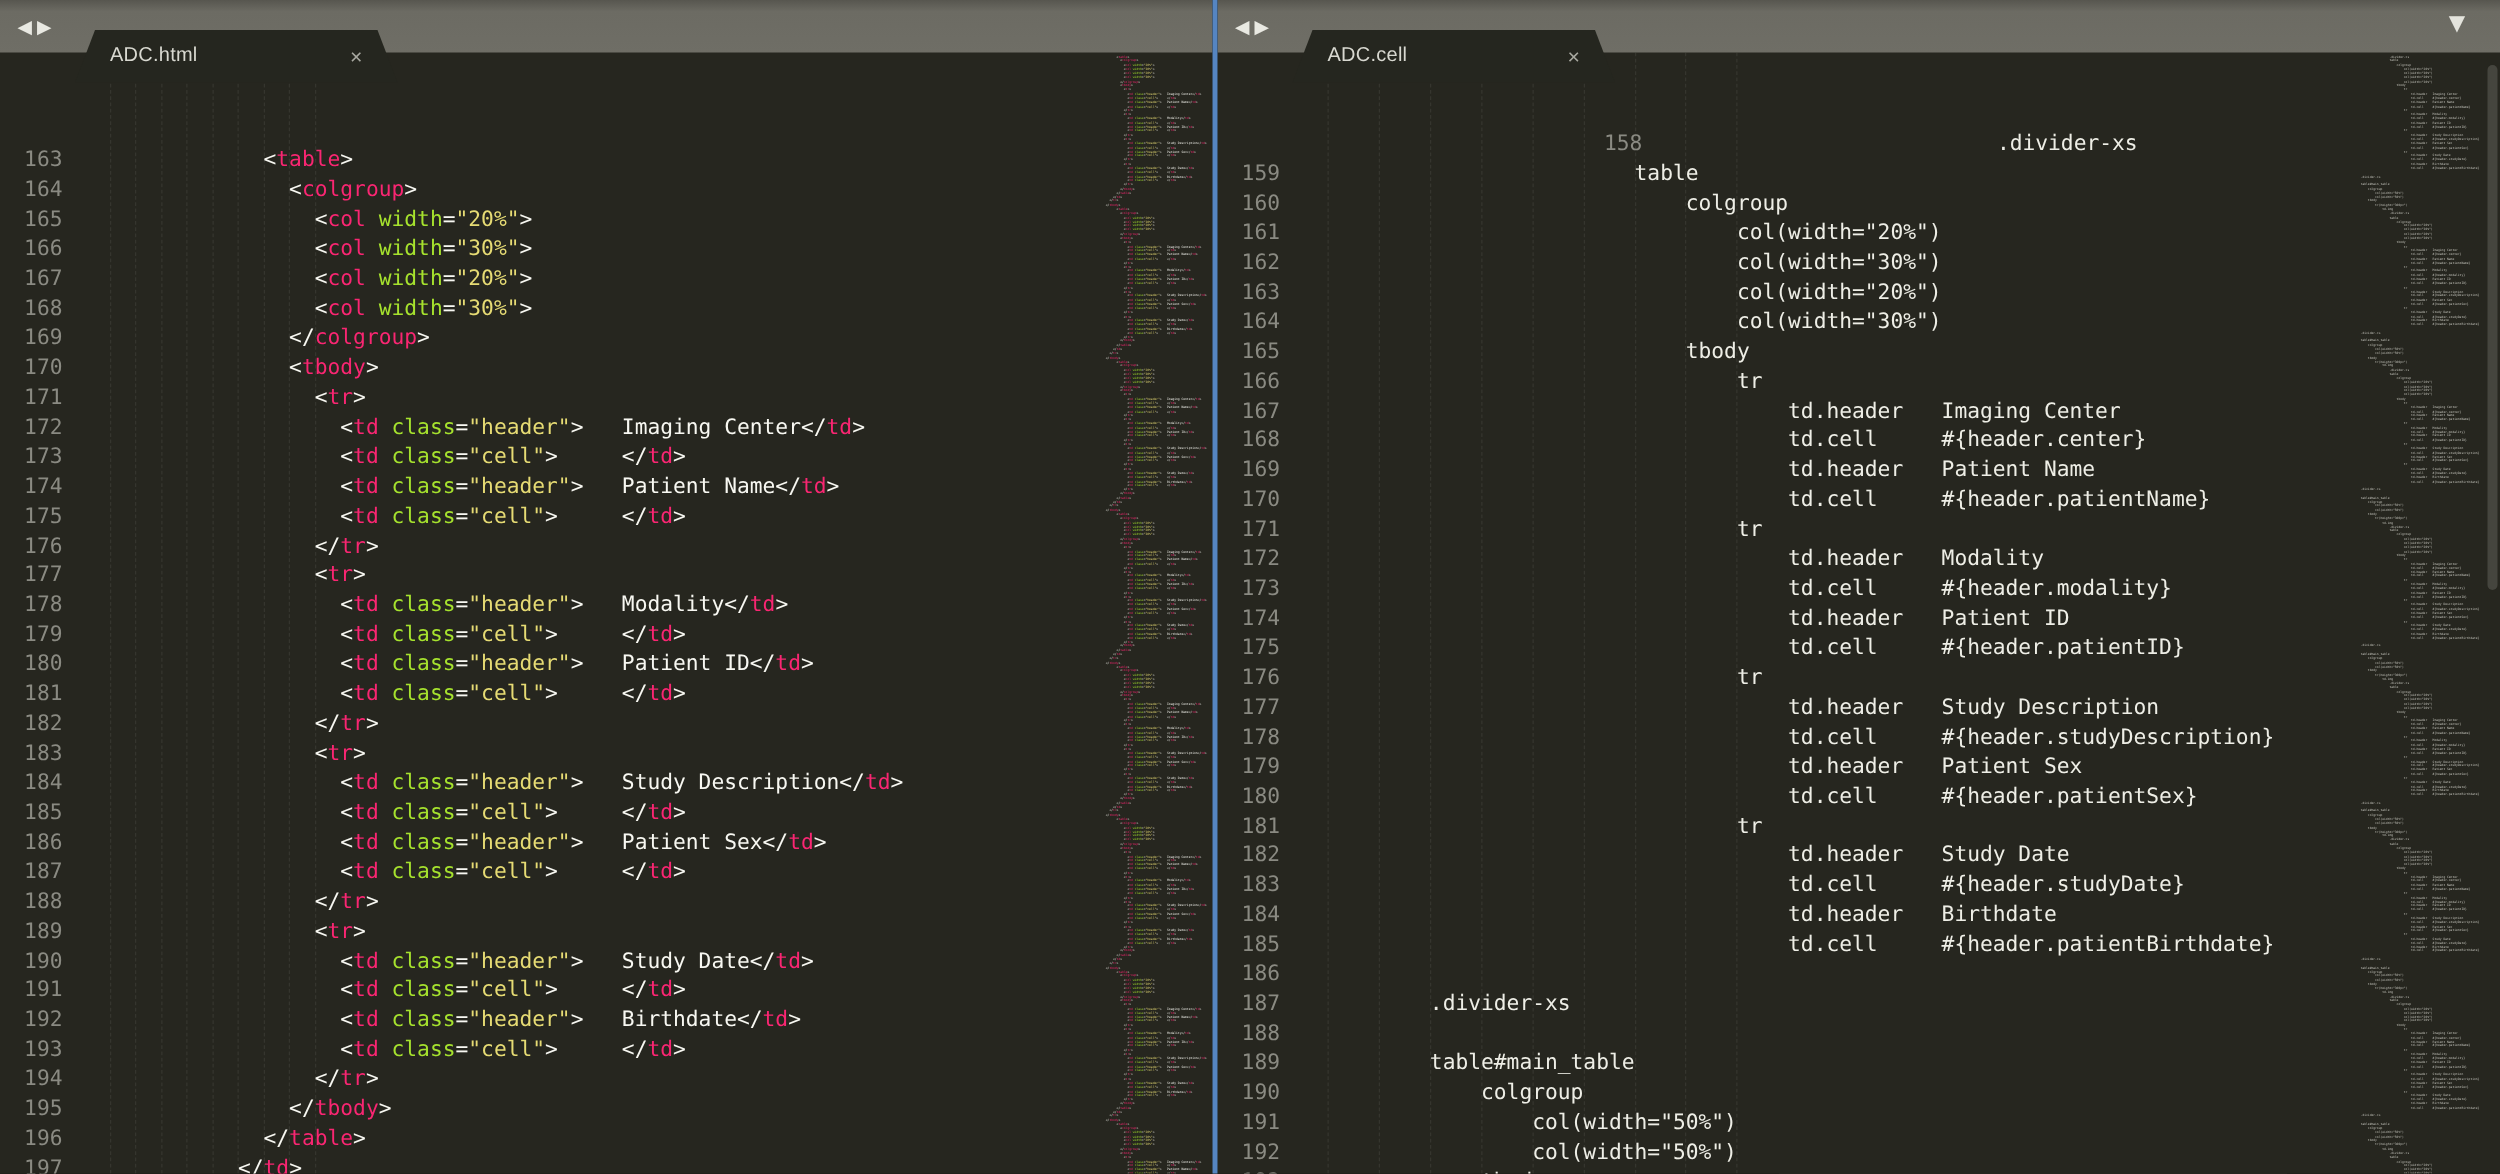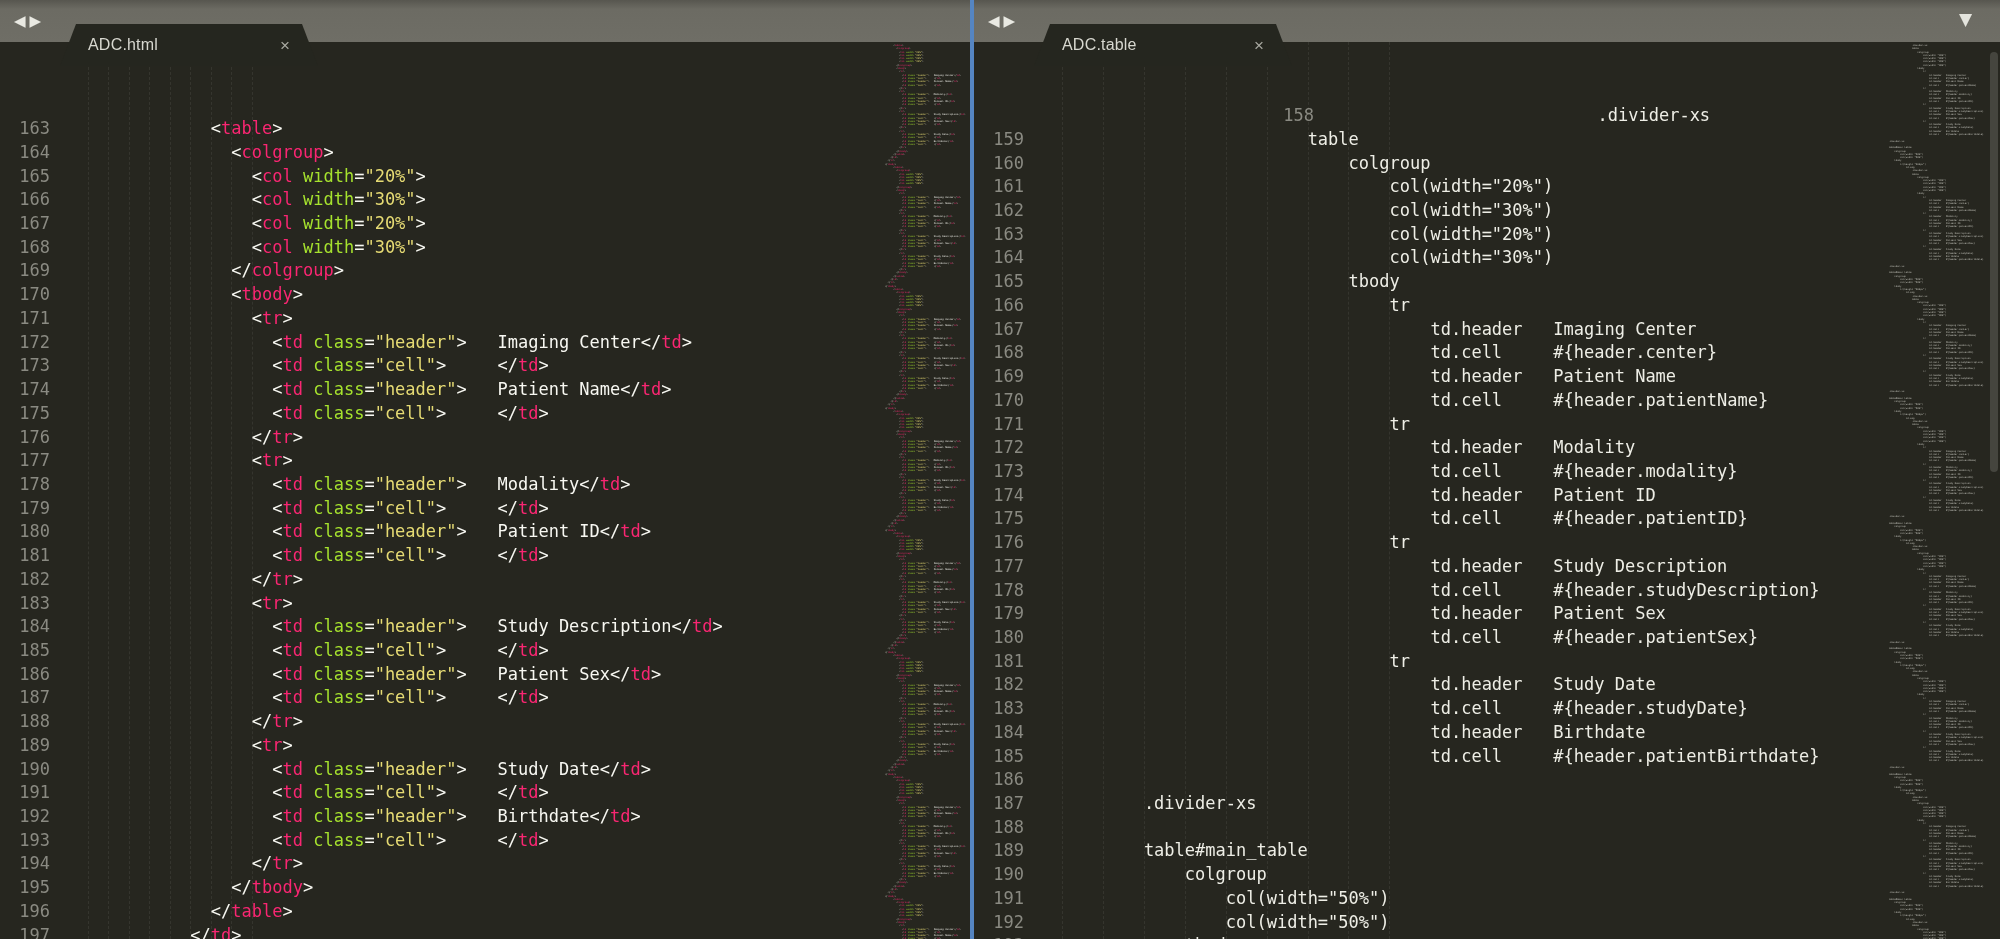--- a/index.html
+++ b/index.html
@@ -79,21 +79,21 @@
 
   <div class="pane-divider"></div>
 
   <div class="pane right">
     <div class="tabbar">
       <span class="nav">
         <span class="arrow">◀</span>
         <span class="arrow">▶</span>
       </span>
       <div class="tab">
-        <span class="tab-title">ADC.table</span>
+        <span class="tab-title">ADC.cell</span>
         <span class="tab-close">×</span>
       </div>
       <span class="overflow">▼</span>
     </div>
     <div class="code">
       <div class="guides" id="right-guides"><div class="guide" style="left: 88px;"></div><div class="guide" style="left: 128.92px;"></div><div class="guide" style="left: 169.84px;"></div><div class="guide" style="left: 210.76px;"></div><div class="guide" style="left: 251.68px;"></div><div class="guide" style="left: 292.6px;"></div><div class="guide" style="left: 333.52px;"></div><div class="guide" style="left: 374.44px;"></div><div class="guide" style="left: 415.36px;"></div></div>
       <div class="lines" id="right-lines"><div class="line partial"><span class="ln">158</span><span class="src">                        .divider-xs</span></div><div class="line"><span class="ln">159</span><span class="src">                        table</span></div><div class="line"><span class="ln">160</span><span class="src">                            colgroup</span></div><div class="line"><span class="ln">161</span><span class="src">                                col(width="20%")</span></div><div class="line"><span class="ln">162</span><span class="src">                                col(width="30%")</span></div><div class="line"><span class="ln">163</span><span class="src">                                col(width="20%")</span></div><div class="line"><span class="ln">164</span><span class="src">                                col(width="30%")</span></div><div class="line"><span class="ln">165</span><span class="src">                            tbody</span></div><div class="line"><span class="ln">166</span><span class="src">                                tr</span></div><div class="line"><span class="ln">167</span><span class="src">                                    td.header   Imaging Center</span></div><div class="line"><span class="ln">168</span><span class="src">                                    td.cell     #{header.center}</span></div><div class="line"><span class="ln">169</span><span class="src">                                    td.header   Patient Name</span></div><div class="line"><span class="ln">170</span><span class="src">                                    td.cell     #{header.patientName}</span></div><div class="line"><span class="ln">171</span><span class="src">                                tr</span></div><div class="line"><span class="ln">172</span><span class="src">                                    td.header   Modality</span></div><div class="line"><span class="ln">173</span><span class="src">                                    td.cell     #{header.modality}</span></div><div class="line"><span class="ln">174</span><span class="src">                                    td.header   Patient ID</span></div><div class="line"><span class="ln">175</span><span class="src">                                    td.cell     #{header.patientID}</span></div><div class="line"><span class="ln">176</span><span class="src">                                tr</span></div><div class="line"><span class="ln">177</span><span class="src">                                    td.header   Study Description</span></div><div class="line"><span class="ln">178</span><span class="src">                                    td.cell     #{header.studyDescription}</span></div><div class="line"><span class="ln">179</span><span class="src">                                    td.header   Patient Sex</span></div><div class="line"><span class="ln">180</span><span class="src">                                    td.cell     #{header.patientSex}</span></div><div class="line"><span class="ln">181</span><span class="src">                                tr</span></div><div class="line"><span class="ln">182</span><span class="src">                                    td.header   Study Date</span></div><div class="line"><span class="ln">183</span><span class="src">                                    td.cell     #{header.studyDate}</span></div><div class="line"><span class="ln">184</span><span class="src">                                    td.header   Birthdate</span></div><div class="line"><span class="ln">185</span><span class="src">                                    td.cell     #{header.patientBirthdate}</span></div><div class="line"><span class="ln">186</span><span class="src"></span></div><div class="line"><span class="ln">187</span><span class="src">        .divider-xs</span></div><div class="line"><span class="ln">188</span><span class="src"></span></div><div class="line"><span class="ln">189</span><span class="src">        table#main_table</span></div><div class="line"><span class="ln">190</span><span class="src">            colgroup</span></div><div class="line"><span class="ln">191</span><span class="src">                col(width="50%")</span></div><div class="line"><span class="ln">192</span><span class="src">                col(width="50%")</span></div><div class="line"><span class="ln">193</span><span class="src">            tbody</span></div></div>
       <div class="minimap" id="right-minimap"><div class="mline">                        .divider-xs</div><div class="mline">                        table</div><div class="mline">                            colgroup</div><div class="mline">                                col(width="20%")</div><div class="mline">                                col(width="30%")</div><div class="mline">                                col(width="20%")</div><div class="mline">                                col(width="30%")</div><div class="mline">                            tbody</div><div class="mline">                                tr</div><div class="mline">                                    td.header   Imaging Center</div><div class="mline">                                    td.cell     #{header.center}</div><div class="mline">                                    td.header   Patient Name</div><div class="mline">                                    td.cell     #{header.patientName}</div><div class="mline">                                tr</div><div class="mline">                                    td.header   Modality</div><div class="mline">                                    td.cell     #{header.modality}</div><div class="mline">                                    td.header   Patient ID</div><div class="mline">                                    td.cell     #{header.patientID}</div><div class="mline">                                tr</div><div class="mline">                                    td.header   Study Description</div><div class="mline">                                    td.cell     #{header.studyDescription}</div><div class="mline">                                    td.header   Patient Sex</div><div class="mline">                                    td.cell     #{header.patientSex}</div><div class="mline">                                tr</div><div class="mline">                                    td.header   Study Date</div><div class="mline">                                    td.cell     #{header.studyDate}</div><div class="mline">                                    td.header   Birthdate</div><div class="mline">                                    td.cell     #{header.patientBirthdate}</div><div class="mline"> </div><div class="mline">        .divider-xs</div><div class="mline"> </div><div class="mline">        table#main_table</div><div class="mline">            colgroup</div><div class="mline">                col(width="50%")</div><div class="mline">                col(width="50%")</div><div class="mline">            tbody</div><div class="mline">                tr(height="300px")</div><div class="mline">                    td.img</div><div class="mline">                        .divider-xs</div><div class="mline">                        table</div><div class="mline">                            colgroup</div><div class="mline">                                col(width="20%")</div><div class="mline">                                col(width="30%")</div><div class="mline">                                col(width="20%")</div><div class="mline">                                col(width="30%")</div><div class="mline">                            tbody</div><div class="mline">                                tr</div><div class="mline">                                    td.header   Imaging Center</div><div class="mline">                                    td.cell     #{header.center}</div><div class="mline">                                    td.header   Patient Name</div><div class="mline">                                    td.cell     #{header.patientName}</div><div class="mline">                                tr</div><div class="mline">                                    td.header   Modality</div><div class="mline">                                    td.cell     #{header.modality}</div><div class="mline">                                    td.header   Patient ID</div><div class="mline">                                    td.cell     #{header.patientID}</div><div class="mline">                                tr</div><div class="mline">                                    td.header   Study Description</div><div class="mline">                                    td.cell     #{header.studyDescription}</div><div class="mline">                                    td.header   Patient Sex</div><div class="mline">                                    td.cell     #{header.patientSex}</div><div class="mline">                                tr</div><div class="mline">                                    td.header   Study Date</div><div class="mline">                                    td.cell     #{header.studyDate}</div><div class="mline">                                    td.header   Birthdate</div><div class="mline">                                    td.cell     #{header.patientBirthdate}</div><div class="mline"> </div><div class="mline">        .divider-xs</div><div class="mline"> </div><div class="mline">        table#main_table</div><div class="mline">            colgroup</div><div class="mline">                col(width="50%")</div><div class="mline">                col(width="50%")</div><div class="mline">            tbody</div><div class="mline">                tr(height="300px")</div><div class="mline">                    td.img</div><div class="mline">                        .divider-xs</div><div class="mline">                        table</div><div class="mline">                            colgroup</div><div class="mline">                                col(width="20%")</div><div class="mline">                                col(width="30%")</div><div class="mline">                                col(width="20%")</div><div class="mline">                                col(width="30%")</div><div class="mline">                            tbody</div><div class="mline">                                tr</div><div class="mline">                                    td.header   Imaging Center</div><div class="mline">                                    td.cell     #{header.center}</div><div class="mline">                                    td.header   Patient Name</div><div class="mline">                                    td.cell     #{header.patientName}</div><div class="mline">                                tr</div><div class="mline">                                    td.header   Modality</div><div class="mline">                                    td.cell     #{header.modality}</div><div class="mline">                                    td.header   Patient ID</div><div class="mline">                                    td.cell     #{header.patientID}</div><div class="mline">                                tr</div><div class="mline">                                    td.header   Study Description</div><div class="mline">                                    td.cell     #{header.studyDescription}</div><div class="mline">                                    td.header   Patient Sex</div><div class="mline">                                    td.cell     #{header.patientSex}</div><div class="mline">                                tr</div><div class="mline">                                    td.header   Study Date</div><div class="mline">                                    td.cell     #{header.studyDate}</div><div class="mline">                                    td.header   Birthdate</div><div class="mline">                                    td.cell     #{header.patientBirthdate}</div><div class="mline"> </div><div class="mline">        .divider-xs</div><div class="mline"> </div><div class="mline">        table#main_table</div><div class="mline">            colgroup</div><div class="mline">                col(width="50%")</div><div class="mline">                col(width="50%")</div><div class="mline">            tbody</div><div class="mline">                tr(height="300px")</div><div class="mline">                    td.img</div><div class="mline">                        .divider-xs</div><div class="mline">                        table</div><div class="mline">                            colgroup</div><div class="mline">                                col(width="20%")</div><div class="mline">                                col(width="30%")</div><div class="mline">                                col(width="20%")</div><div class="mline">                                col(width="30%")</div><div class="mline">                            tbody</div><div class="mline">                                tr</div><div class="mline">                                    td.header   Imaging Center</div><div class="mline">                                    td.cell     #{header.center}</div><div class="mline">                                    td.header   Patient Name</div><div class="mline">                                    td.cell     #{header.patientName}</div><div class="mline">                                tr</div><div class="mline">                                    td.header   Modality</div><div class="mline">                                    td.cell     #{header.modality}</div><div class="mline">                                    td.header   Patient ID</div><div class="mline">                                    td.cell     #{header.patientID}</div><div class="mline">                                tr</div><div class="mline">                                    td.header   Study Description</div><div class="mline">                                    td.cell     #{header.studyDescription}</div><div class="mline">                                    td.header   Patient Sex</div><div class="mline">                                    td.cell     #{header.patientSex}</div><div class="mline">                                tr</div><div class="mline">                                    td.header   Study Date</div><div class="mline">                                    td.cell     #{header.studyDate}</div><div class="mline">                                    td.header   Birthdate</div><div class="mline">                                    td.cell     #{header.patientBirthdate}</div><div class="mline"> </div><div class="mline">        .divider-xs</div><div class="mline"> </div><div class="mline">        table#main_table</div><div class="mline">            colgroup</div><div class="mline">                col(width="50%")</div><div class="mline">                col(width="50%")</div><div class="mline">            tbody</div><div class="mline">                tr(height="300px")</div><div class="mline">                    td.img</div><div class="mline">                        .divider-xs</div><div class="mline">                        table</div><div class="mline">                            colgroup</div><div class="mline">                                col(width="20%")</div><div class="mline">                                col(width="30%")</div><div class="mline">                                col(width="20%")</div><div class="mline">                                col(width="30%")</div><div class="mline">                            tbody</div><div class="mline">                                tr</div><div class="mline">                                    td.header   Imaging Center</div><div class="mline">                                    td.cell     #{header.center}</div><div class="mline">                                    td.header   Patient Name</div><div class="mline">                                    td.cell     #{header.patientName}</div><div class="mline">                                tr</div><div class="mline">                                    td.header   Modality</div><div class="mline">                                    td.cell     #{header.modality}</div><div class="mline">                                    td.header   Patient ID</div><div class="mline">                                    td.cell     #{header.patientID}</div><div class="mline">                                tr</div><div class="mline">                                    td.header   Study Description</div><div class="mline">                                    td.cell     #{header.studyDescription}</div><div class="mline">                                    td.header   Patient Sex</div><div class="mline">                                    td.cell     #{header.patientSex}</div><div class="mline">                                tr</div><div class="mline">                                    td.header   Study Date</div><div class="mline">                                    td.cell     #{header.studyDate}</div><div class="mline">                                    td.header   Birthdate</div><div class="mline">                                    td.cell     #{header.patientBirthdate}</div><div class="mline"> </div><div class="mline">        .divider-xs</div><div class="mline"> </div><div class="mline">        table#main_table</div><div class="mline">            colgroup</div><div class="mline">                col(width="50%")</div><div class="mline">                col(width="50%")</div><div class="mline">            tbody</div><div class="mline">                tr(height="300px")</div><div class="mline">                    td.img</div><div class="mline">                        .divider-xs</div><div class="mline">                        table</div><div class="mline">                            colgroup</div><div class="mline">                                col(width="20%")</div><div class="mline">                                col(width="30%")</div><div class="mline">                                col(width="20%")</div><div class="mline">                                col(width="30%")</div><div class="mline">                            tbody</div><div class="mline">                                tr</div><div class="mline">                                    td.header   Imaging Center</div><div class="mline">                                    td.cell     #{header.center}</div><div class="mline">                                    td.header   Patient Name</div><div class="mline">                                    td.cell     #{header.patientName}</div><div class="mline">                                tr</div><div class="mline">                                    td.header   Modality</div><div class="mline">                                    td.cell     #{header.modality}</div><div class="mline">                                    td.header   Patient ID</div><div class="mline">                                    td.cell     #{header.patientID}</div><div class="mline">                                tr</div><div class="mline">                                    td.header   Study Description</div><div class="mline">                                    td.cell     #{header.studyDescription}</div><div class="mline">                                    td.header   Patient Sex</div><div class="mline">                                    td.cell     #{header.patientSex}</div><div class="mline">                                tr</div><div class="mline">                                    td.header   Study Date</div><div class="mline">                                    td.cell     #{header.studyDate}</div><div class="mline">                                    td.header   Birthdate</div><div class="mline">                                    td.cell     #{header.patientBirthdate}</div><div class="mline"> </div><div class="mline">        .divider-xs</div><div class="mline"> </div><div class="mline">        table#main_table</div><div class="mline">            colgroup</div><div class="mline">                col(width="50%")</div><div class="mline">                col(width="50%")</div><div class="mline">            tbody</div><div class="mline">                tr(height="300px")</div><div class="mline">                    td.img</div><div class="mline">                        .divider-xs</div><div class="mline">                        table</div><div class="mline">                            colgroup</div><div class="mline">                                col(width="20%")</div><div class="mline">                                col(width="30%")</div><div class="mline">                                col(width="20%")</div><div class="mline">                                col(width="30%")</div><div class="mline">                            tbody</div><div class="mline">                                tr</div><div class="mline">                                    td.header   Imaging Center</div><div class="mline">                                    td.cell     #{header.center}</div><div class="mline">                                    td.header   Patient Name</div><div class="mline">                                    td.cell     #{header.patientName}</div><div class="mline">                                tr</div><div class="mline">                                    td.header   Modality</div><div class="mline">                                    td.cell     #{header.modality}</div><div class="mline">                                    td.header   Patient ID</div><div class="mline">                                    td.cell     #{header.patientID}</div><div class="mline">                                tr</div><div class="mline">                                    td.header   Study Description</div><div class="mline">                                    td.cell     #{header.studyDescription}</div><div class="mline">                                    td.header   Patient Sex</div><div class="mline">                                    td.cell     #{header.patientSex}</div><div class="mline">                                tr</div><div class="mline">                                    td.header   Study Date</div><div class="mline">                                    td.cell     #{header.studyDate}</div><div class="mline">                                    td.header   Birthdate</div><div class="mline">                                    td.cell     #{header.patientBirthdate}</div><div class="mline"> </div><div class="mline">        .divider-xs</div><div class="mline"> </div><div class="mline">        table#main_table</div><div class="mline">            colgroup</div><div class="mline">                col(width="50%")</div><div class="mline">                col(width="50%")</div><div class="mline">            tbody</div><div class="mline">                tr(height="300px")</div><div class="mline">                    td.img</div><div class="mline">                        .divider-xs</div><div class="mline">                        table</div><div class="mline">                            colgroup</div><div class="mline">                                col(width="20%")</div><div class="mline">                                col(width="30%")</div><div class="mline">                                col(width="20%")</div></div>
     </div>
     <div class="scrollbar">

